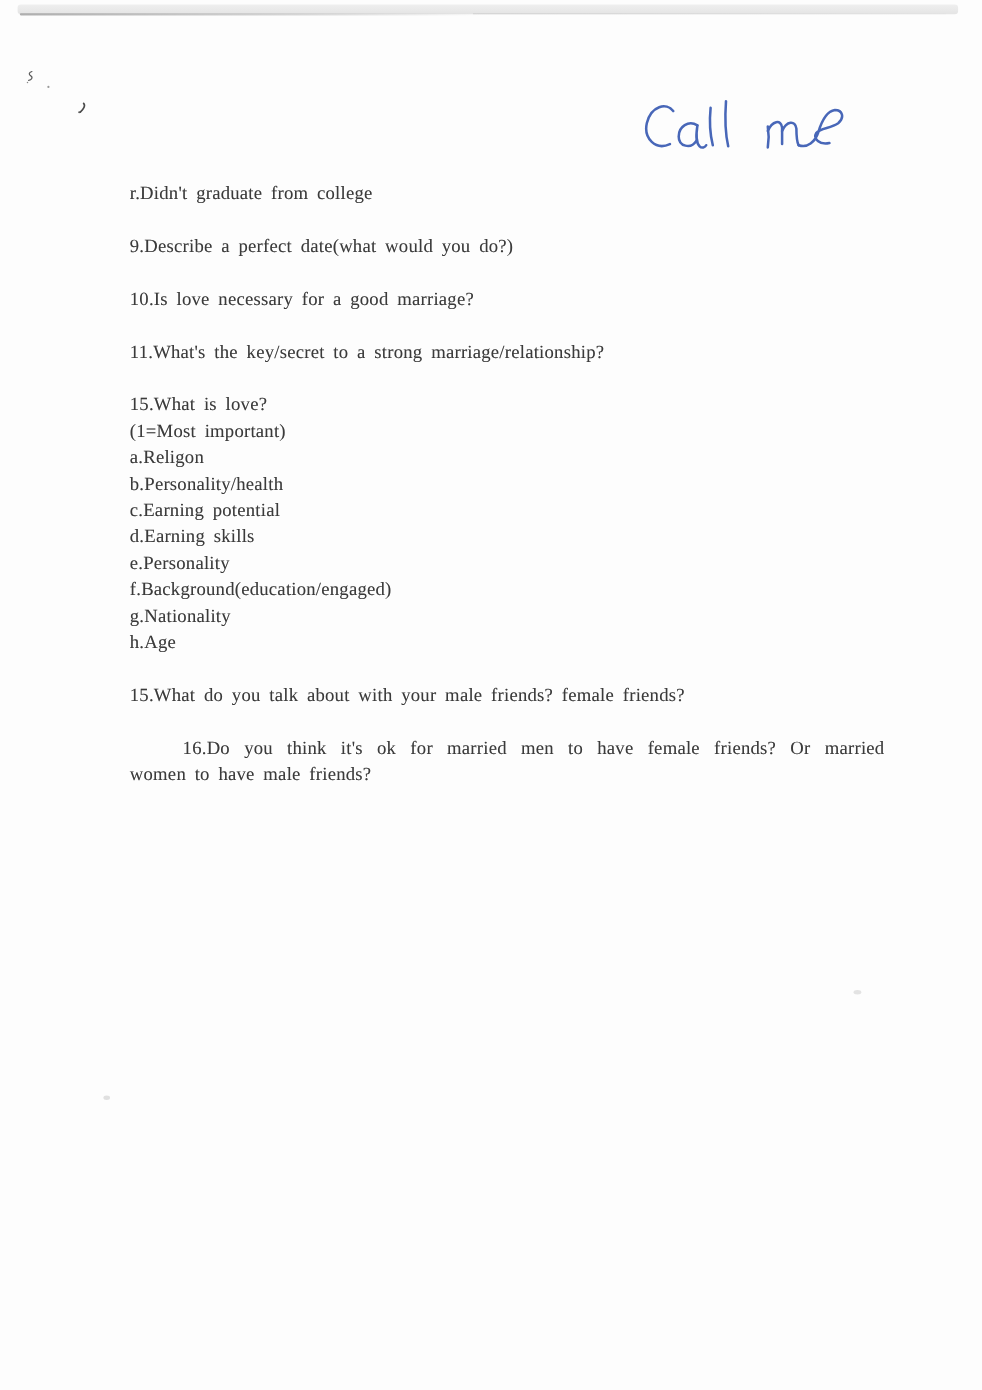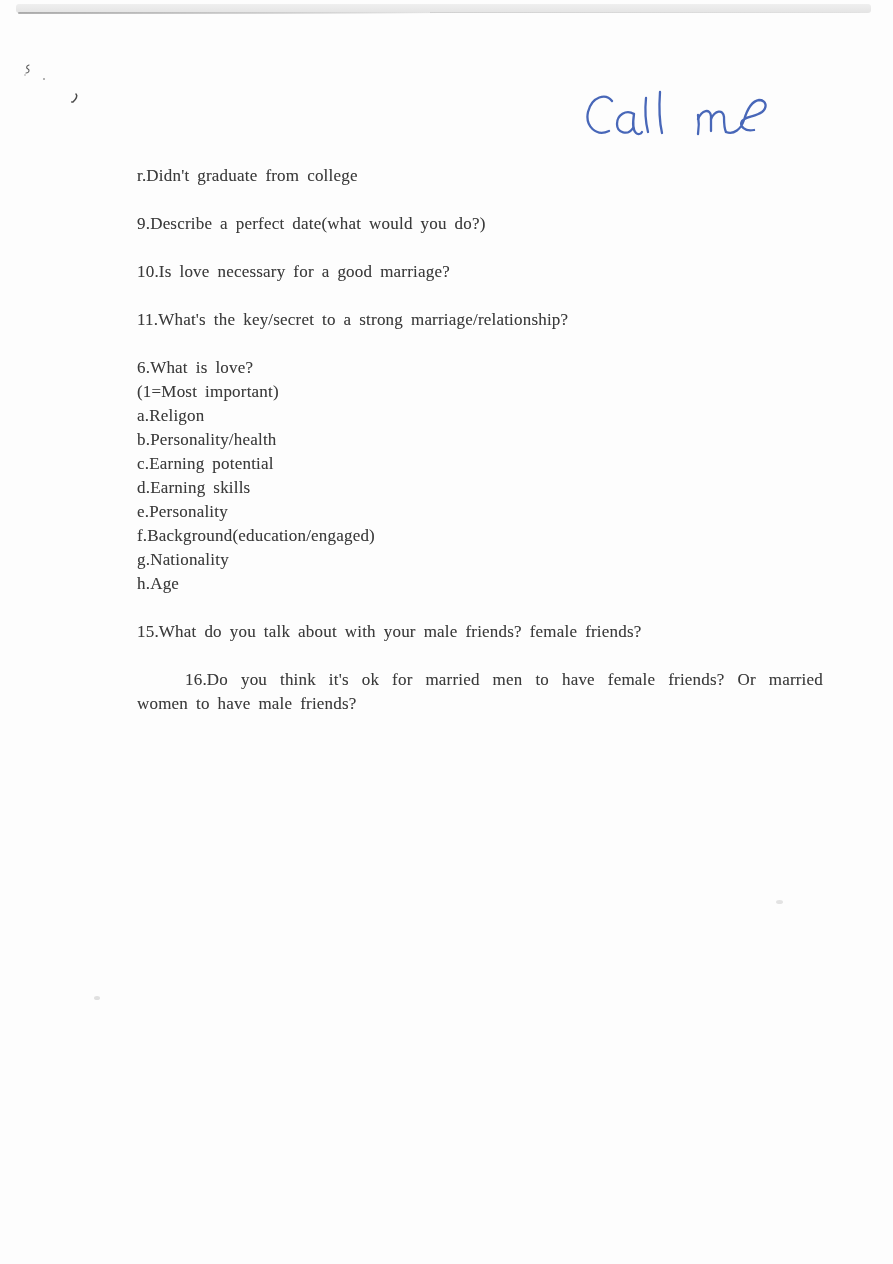--- a/index.html
+++ b/index.html
@@ -31,21 +31,21 @@
     top: 12px; left: 430px; width: 430px; height: 1px;
     background: linear-gradient(to right, rgba(190,190,190,0.5), rgba(210,210,210,0.15));
   }
 
   
   .speck { position: absolute; }
 
   
   .doc-body {
     position: absolute;
-    left: 137px;
+    left: 118px;
     top: 164px;
     width: 645px;
     font-family: Liberation Serif, serif;
   }
   .doc-line {
     font-size: 17px;
     line-height: 24px;
     color: #3b3b3b;
     letter-spacing: 0.2px;
     word-spacing: 3.5px;
@@ -107,21 +107,21 @@
 
     <path d="M148,46 C156,49 163,43 166,34 C169,24 174,15 181,14 C188,14 190,21 184,26 C177,31 168,30 164,35 C161,40 167,46 176,44"></path>
   </g>
 </svg>
 
 <div class="doc-body" id="doc-body">
     <div class="doc-line">r.Didn't graduate from college</div>
     <div class="doc-line gap">9.Describe a perfect date(what would you do?)</div>
     <div class="doc-line gap">10.Is love necessary for a good marriage?</div>
     <div class="doc-line gap">11.What's the key/secret to a strong marriage/relationship?</div>
-    <div class="doc-line gap">6.What is love?</div>
+    <div class="doc-line gap">15.What is love?</div>
     <div class="doc-line">(1=Most important)</div>
     <div class="doc-line">a.Religon</div>
     <div class="doc-line">b.Personality/health</div>
     <div class="doc-line">c.Earning potential</div>
     <div class="doc-line">d.Earning skills</div>
     <div class="doc-line">e.Personality</div>
     <div class="doc-line">f.Background(education/engaged)</div>
     <div class="doc-line">g.Nationality</div>
     <div class="doc-line">h.Age</div>
     <div class="doc-line gap">15.What do you talk about with your male friends? female friends?</div>

